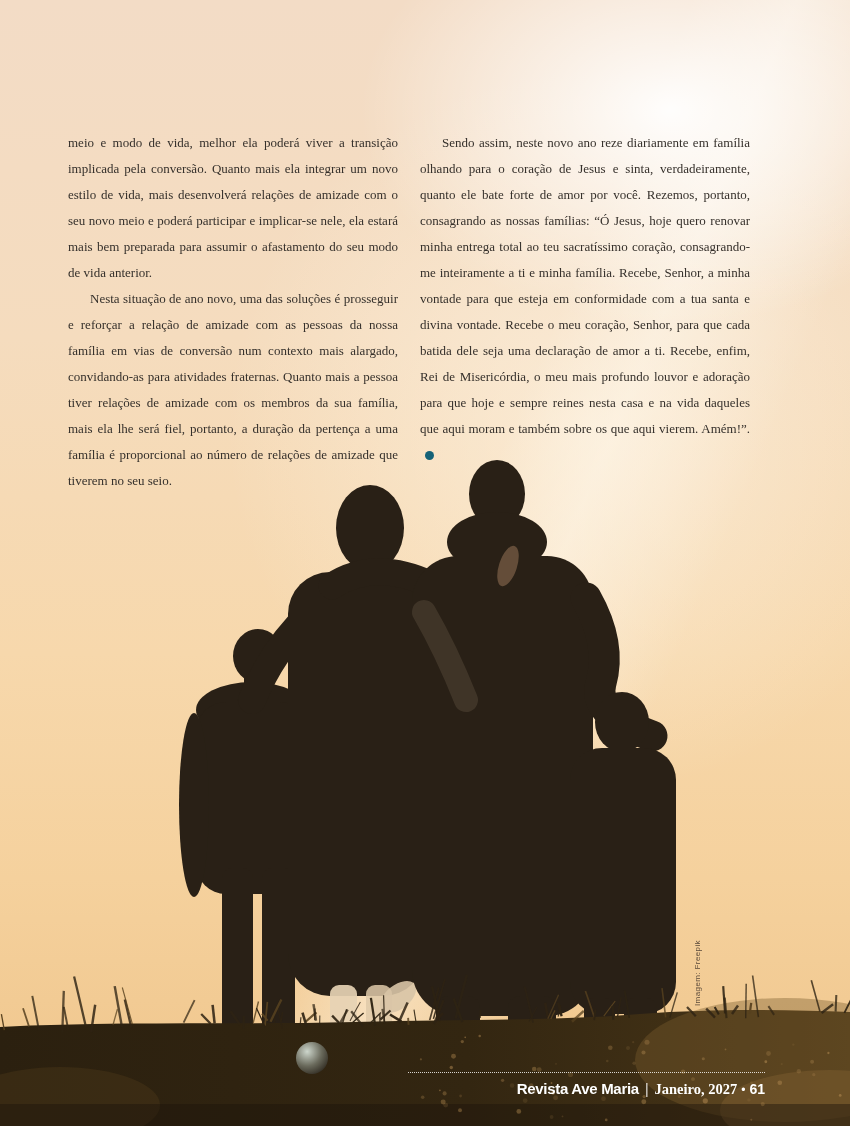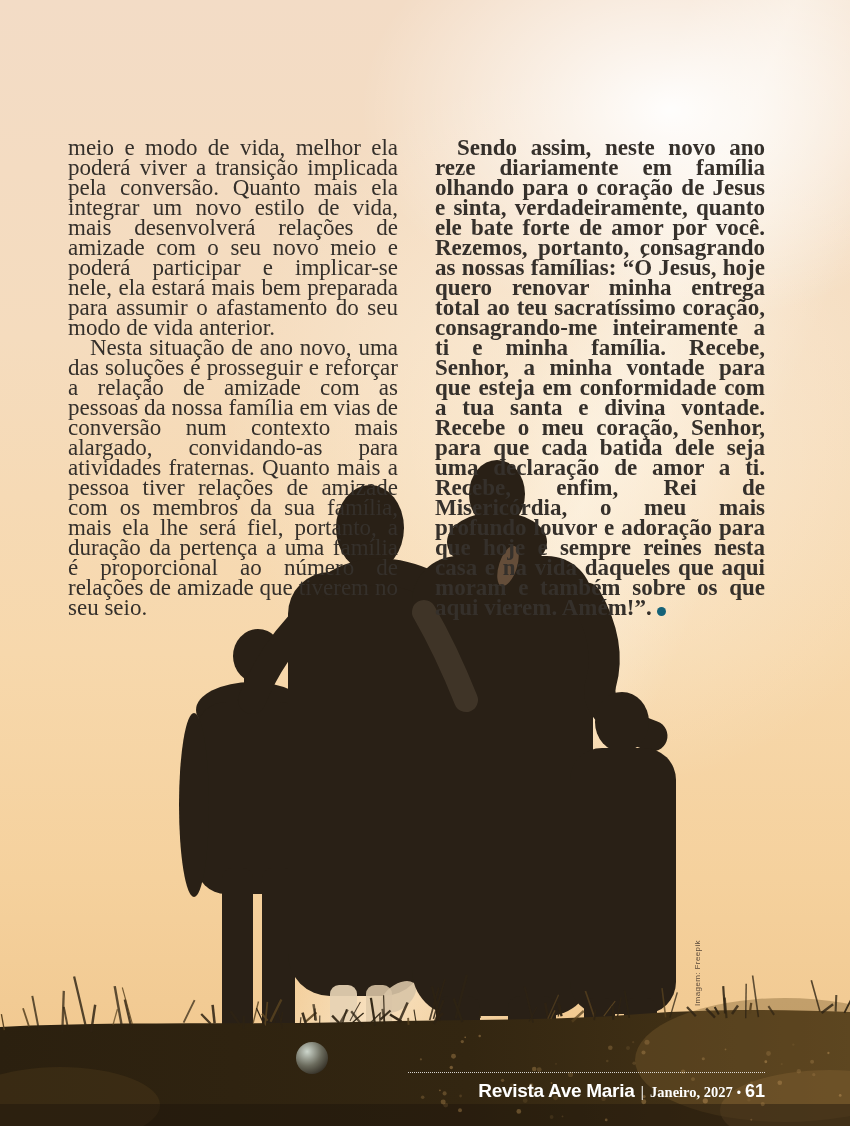--- a/index.html
+++ b/index.html
@@ -13,26 +13,25 @@
     background:
       radial-gradient(ellipse 430px 300px at 670px 110px, rgba(255,255,255,.95), rgba(255,255,255,0) 72%),
       radial-gradient(ellipse 520px 520px at 590px 430px, rgba(255,248,235,.55), rgba(255,248,235,0) 70%),
       linear-gradient(113deg, rgba(255,255,255,0) 52%, rgba(255,253,247,.42) 60%, rgba(255,255,255,0) 72%),
       linear-gradient(180deg, var(--sky-top) 0%, #f5dcbe 30%, #f7d8ac 58%, #f5d19d 78%, var(--sky-horizon) 96%);
   }
   
   .col{
     position:absolute;top:130px;width:330px;
     color:var(--body-text);
-    font-size:23px;line-height:20px;
+    font-size:13px;line-height:26px;
     text-align:justify;
-    margin-top:8px;
   }
   .col-left{left:68px;}
-  .col-right{left:435px;font-weight:bold;}
+  .col-right{left:420px;}
   .col p{margin:0;}
   .col p.indent{text-indent:22px;}
   .end-dot{
     display:inline-block;width:9px;height:9px;border-radius:50%;
     background:var(--accent-teal);margin-left:5px;vertical-align:-1px;
   }
   
   .credit{
     position:absolute;left:693px;top:928px;height:78px;
     writing-mode:vertical-rl;transform:rotate(180deg);
@@ -41,26 +40,26 @@
   }
   
   .footer{
     position:absolute;left:408px;top:1072px;width:357px;
     border-top:1px dotted rgba(255,255,255,.8);
     text-align:right;color:var(--footer-text);
   }
   .footer-inner{margin-top:7px;white-space:nowrap;}
   .mag-name{
     font-family:"Liberation Sans", sans-serif;font-weight:bold;
-    font-size:19px;letter-spacing:-.3px;
+    font-size:15px;letter-spacing:-.3px;
   }
   .pipe{font-family:"Liberation Sans", sans-serif;font-weight:300;opacity:.85;margin:0 6px;font-size:14px;}
   .issue{font-family:"Liberation Serif", serif;font-weight:600;font-size:14.5px;}
   .bullet{font-family:"Liberation Sans", sans-serif;font-size:12px;margin:0 4px;}
-  .page-num{font-family:"Liberation Sans", sans-serif;font-weight:bold;font-size:18px;}
+  .page-num{font-family:"Liberation Sans", sans-serif;font-weight:bold;font-size:14px;}
   
   .photo-svg{position:absolute;inset:0;}
   .sil{fill:var(--silhouette);}
   .stroke-sil{stroke:var(--silhouette);fill:none;stroke-linecap:round;}
 </style>
 </head>
 <body>
 
 <div class="page">
 

